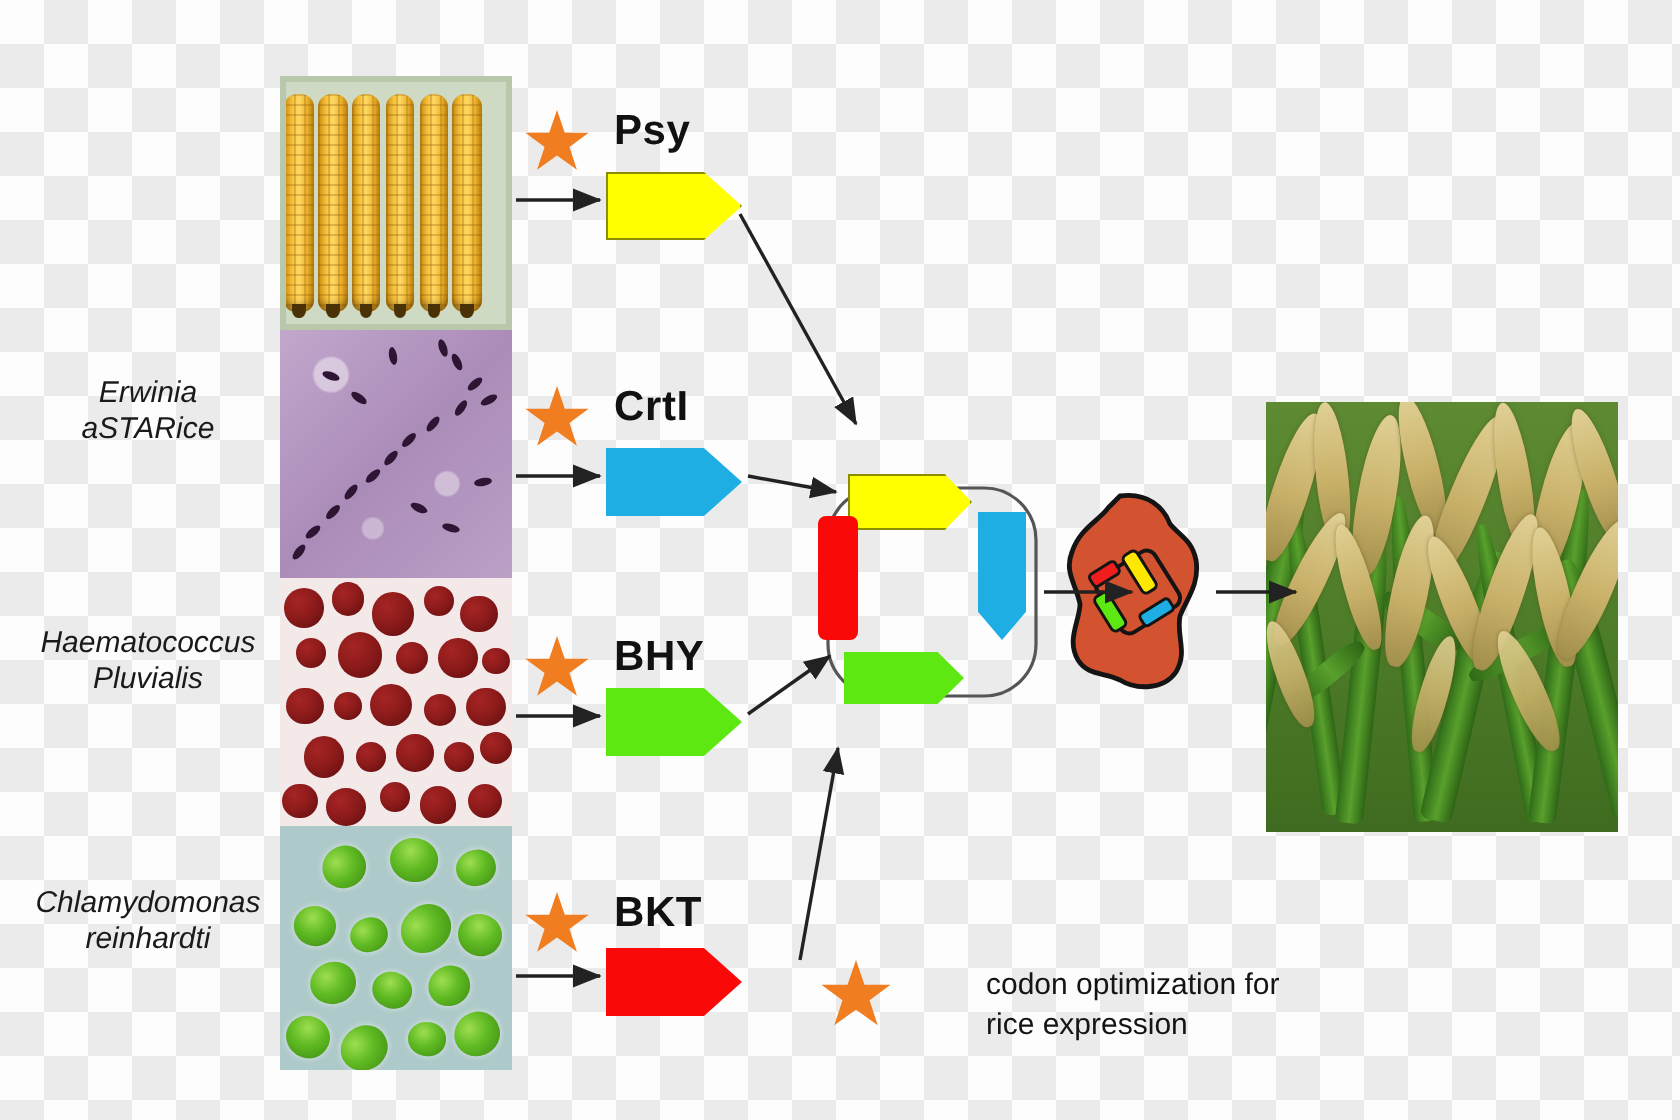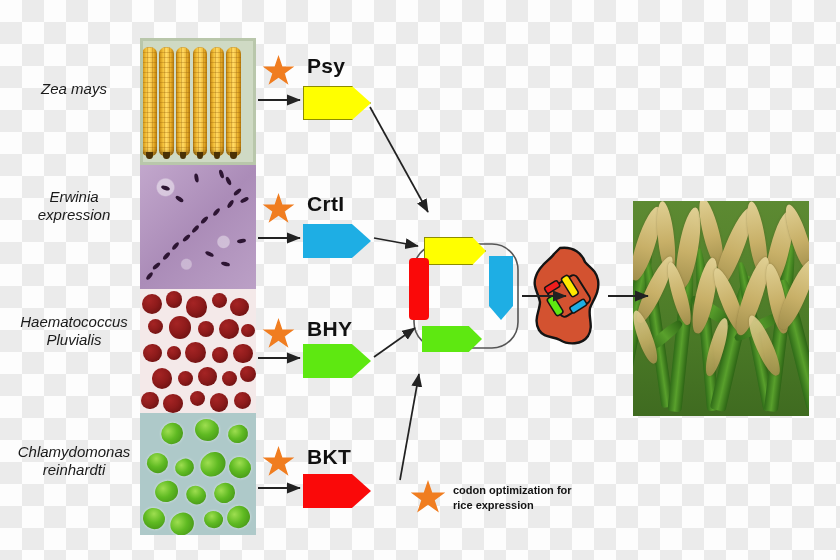--- a/index.html
+++ b/index.html
@@ -153,25 +153,26 @@
 
   .astarice {
     position: absolute;
     color: #b3201d;
     font-size: 22px;
     font-weight: 500;
   }
 
   .legend-text {
     position: absolute;
-    font-size: 11px;
-    font-weight: bold;
+    font-size: 15px;
+    font-weight: normal;
     color: #141414;
     line-height: 1.35;
     white-space: pre-line;
+    margin-left: 40px;
   }
 
   .agro-label {
     position: absolute;
     font-style: italic;
     font-size: 15px;
     color: #1a1a1a;
     line-height: 1.25;
     white-space: pre-line;
   }
@@ -181,23 +182,22 @@
     left: 0; top: 0;
     width: 840px; height: 560px;
     pointer-events: none;
   }
 </style>
 </head>
 <body>
 
 <div id="stage">
 
-  <div class="org-label" style="left:14px; top:80px; width:120px;">Zea mays</div>
   <div class="org-label" style="left:14px; top:188px; width:120px;">Erwinia
-expression</div>
+aSTARice</div>
   <div class="org-label" style="left:8px; top:443px; width:132px;">Chlamydomonas
 reinhardti</div>
   <div class="org-label" style="left:8px; top:313px; width:132px;">Haematococcus
 Pluvialis</div>
 
   <div class="photo" style="top:38px; height:127px;">
     <div class="inner corn-bg">
       <div class="cob" style="left:2%;"></div>
       <div class="cob" style="left:16.5%;"></div>
       <div class="cob" style="left:31%;"></div>

